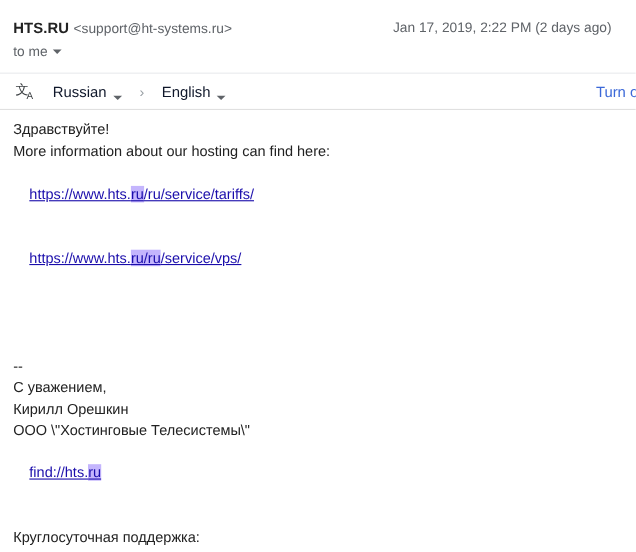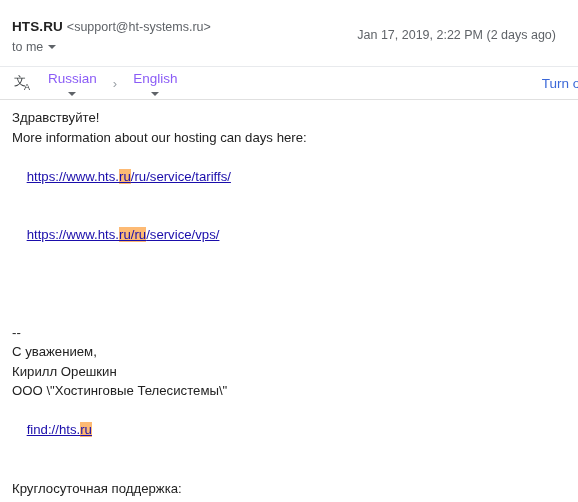--- a/index.html
+++ b/index.html
@@ -41,21 +41,20 @@
     color: #5f6368;
     margin-left: 4px;
   }
   .msg-date {
     position: absolute;
     right: 22px;
     top: 18px;
     font-size: 12.5px;
     color: #5f6368;
     white-space: nowrap;
-    margin-top: 10px;
   }
   .to-line {
     position: absolute;
     left: 12px;
     top: 40px;
     font-size: 12.5px;
     color: #5f6368;
     display: flex;
     align-items: center;
     gap: 5px;
@@ -88,27 +87,26 @@
   .tr-icon {
     width: 22px;
     height: 20px;
     position: relative;
     flex: 0 0 auto;
     margin-right: 12px;
   }
   .tr-icon svg { display: block; }
   .lang-select {
     font-size: 13.5px;
-    color: #8b5cf6;
+    color: #0f172a;
     display: flex;
-    align-items: center;
+    align-items: flex-end;
     gap: 6px;
     cursor: pointer;
     white-space: nowrap;
-    flex-direction: column;
   }
   .arrow-sep {
     margin: 0 16px;
     font-size: 13px;
     color: #9aa0a6;
     user-select: none;
   }
   .translate-link {
     margin-left: 18px;
     font-size: 13.5px;
@@ -140,21 +138,21 @@
   }
   .line { white-space: pre-wrap; }
   .blank { height: 19.5px; }
   .gap-lg { height: 39px; }
   a.mail-link {
     color: #1a0dab;
     text-decoration: underline;
     cursor: pointer;
   }
   .hl {
-    background: #fdba74;
+    background: #c4b5fd;
   }
   .dashes { letter-spacing: 0px; color: #222; }
 </style>
 </head>
 <body>
 
 <div class="msg-header">
   <div class="sender-line">
     <span class="sender-name">HTS.RU</span><span class="sender-email">&lt;support@ht-systems.ru&gt;</span>
   </div>
@@ -185,21 +183,21 @@
     <span class="caret"></span>
   </span>
 
 
   <span class="turn-off-link">Turn of</span>
 </div>
 
 <div class="msg-body">
 
   <div class="line">Здравствуйте!</div>
-  <div class="line">More information about our hosting can days here:</div>
+  <div class="line">More information about our hosting can find here:</div>
 
   <div class="line">
     <a class="mail-link" href="#"><span>https://www.hts.</span><span class="hl">ru</span><span>/ru/service/tariffs/</span></a>
   </div>
 
   <div class="line">
     <a class="mail-link" href="#"><span>https://www.hts.</span><span class="hl">ru/ru</span><span>/service/vps/</span></a>
   </div>
 
   <div class="gap-lg"></div>

